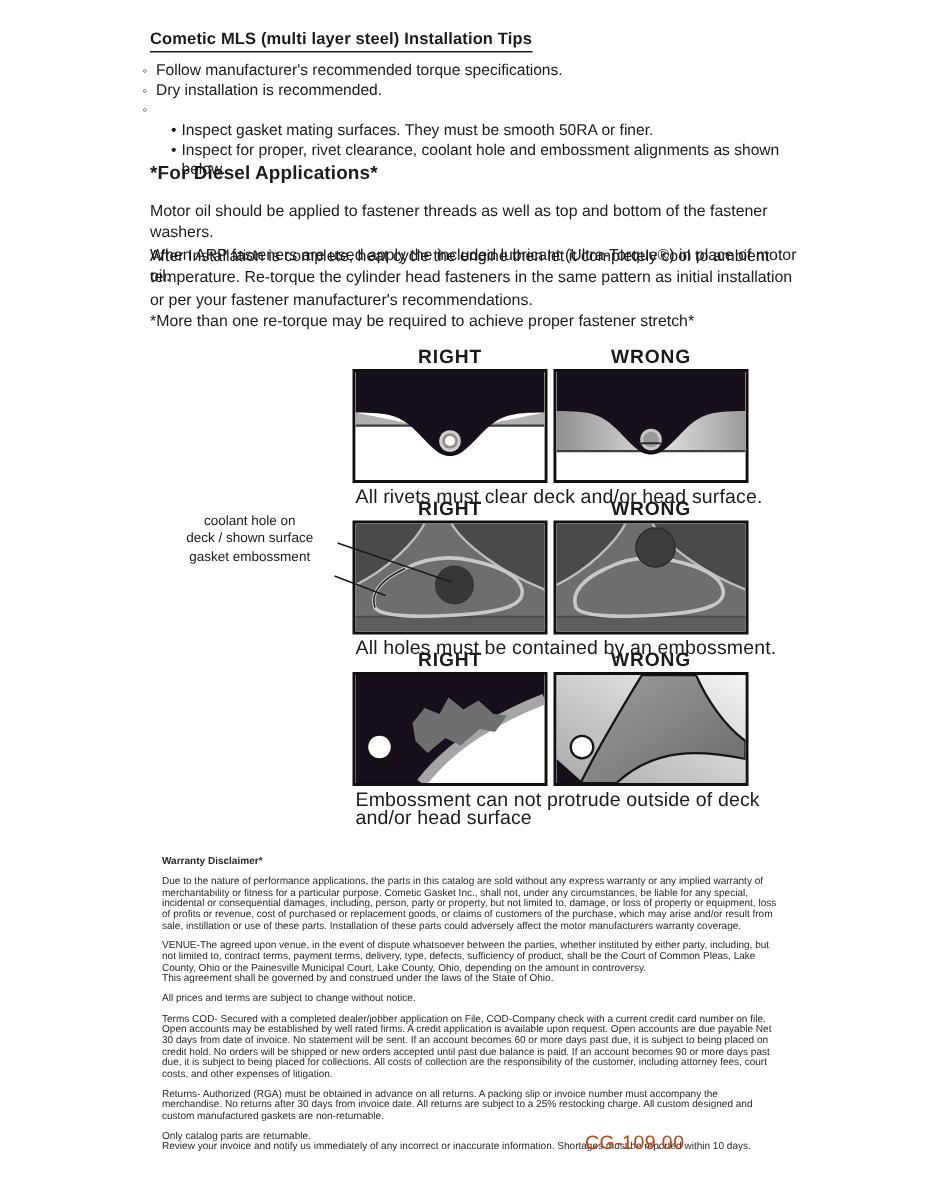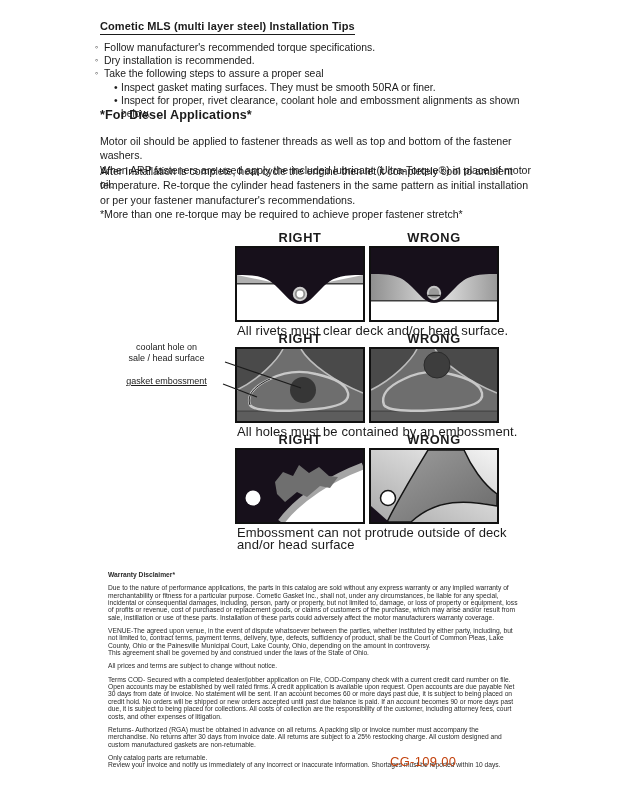--- a/index.html
+++ b/index.html
@@ -26,21 +26,21 @@
   .fig1{top:230px;}
   .fig2{top:331px;}
   .fig3{top:432px;}
   .fig-headers{display:flex;gap:4px;}
   .fig-headers div{width:130px;text-align:center;font-size:12.8px;font-weight:700;letter-spacing:.6px;}
   .fig-panels{display:flex;gap:4px;margin-top:1px;}
   .panel{width:126px;height:72px;border:2px solid #101010;background:#fff;}
   .panel svg{display:block;}
   .fig-caption{margin-top:3px;margin-left:2px;font-size:13px;line-height:11.5px;white-space:pre-line;letter-spacing:.1px;}
   .fig2-annotations{left:110px;top:342px;width:113px;text-align:center;font-size:9px;line-height:10.6px;}
-  .fig2-annotations .emb{margin-top:13px;text-decoration:underline;}
+  .fig2-annotations .emb{margin-top:3px;}
   .leader-overlay{left:0;top:0;width:618px;height:800px;pointer-events:none;z-index:5;}
   .fineprint{left:108px;top:571px;width:412px;font-size:6.7px;line-height:7.35px;color:#2a2a2a;}
   .fineprint .wh{font-weight:700;margin:0 0 6px 0;}
   .fineprint p{margin:0 0 6px 0;white-space:pre-line;}
   .page-number{left:390px;top:754px;font-size:13px;color:#c2410c;letter-spacing:.3px;}
 </style>
 </head>
 <body>
 
 <div class="abs page-title">Cometic MLS (multi layer steel) Installation Tips</div>
@@ -49,21 +49,20 @@
   <div class="tip">
       <span class="m">◦</span>
       <span>Follow manufacturer's recommended torque specifications.</span>
     </div>
   <div class="tip">
       <span class="m">◦</span>
       <span>Dry installation is recommended.</span>
     </div>
   <div class="tip">
       <span class="m">◦</span>
-      <span>Take the following steps to assure a proper seal</span>
     </div>
   <div class="subtip">
       <span class="m">•</span>
       <span>Inspect gasket mating surfaces.  They must be smooth 50RA or finer.</span>
     </div>
   <div class="subtip">
       <span class="m">•</span>
       <span>Inspect for proper, rivet clearance, coolant hole and embossment alignments as shown below.</span>
     </div>
 </div>
@@ -148,21 +147,21 @@
         <path d="M13,56 C9,45 20,36 33,30 C47,23 63,21 79,25 C97,29 109,35 111,44 C113,54 99,58 80,60 C58,62 18,64 13,56 Z" fill="none" stroke="#c8c8c8" stroke-width="2.4"></path>
         <circle cx="66" cy="16" r="13" fill="#3d3d3d" stroke="#2b2b2b" stroke-width="1"></circle>
       </svg>
     </div>
   </div>
   <div class="fig-caption">All holes must be contained by an embossment.</div>
 </div>
 
 <div class="abs fig2-annotations">
   <div>coolant hole on</div>
-  <div>sale / head surface</div>
+  <div>deck / shown surface</div>
   <div class="emb">gasket embossment</div>
 </div>
 
 <svg class="abs leader-overlay">
   <line x1="225" y1="362" x2="301" y2="388" stroke="#1b1b1b" stroke-width="1.1"></line>
   <line x1="223" y1="384" x2="257" y2="397" stroke="#1b1b1b" stroke-width="1.1"></line>
 </svg>
 
 <div class="abs figure fig3">
   <div class="fig-headers">

